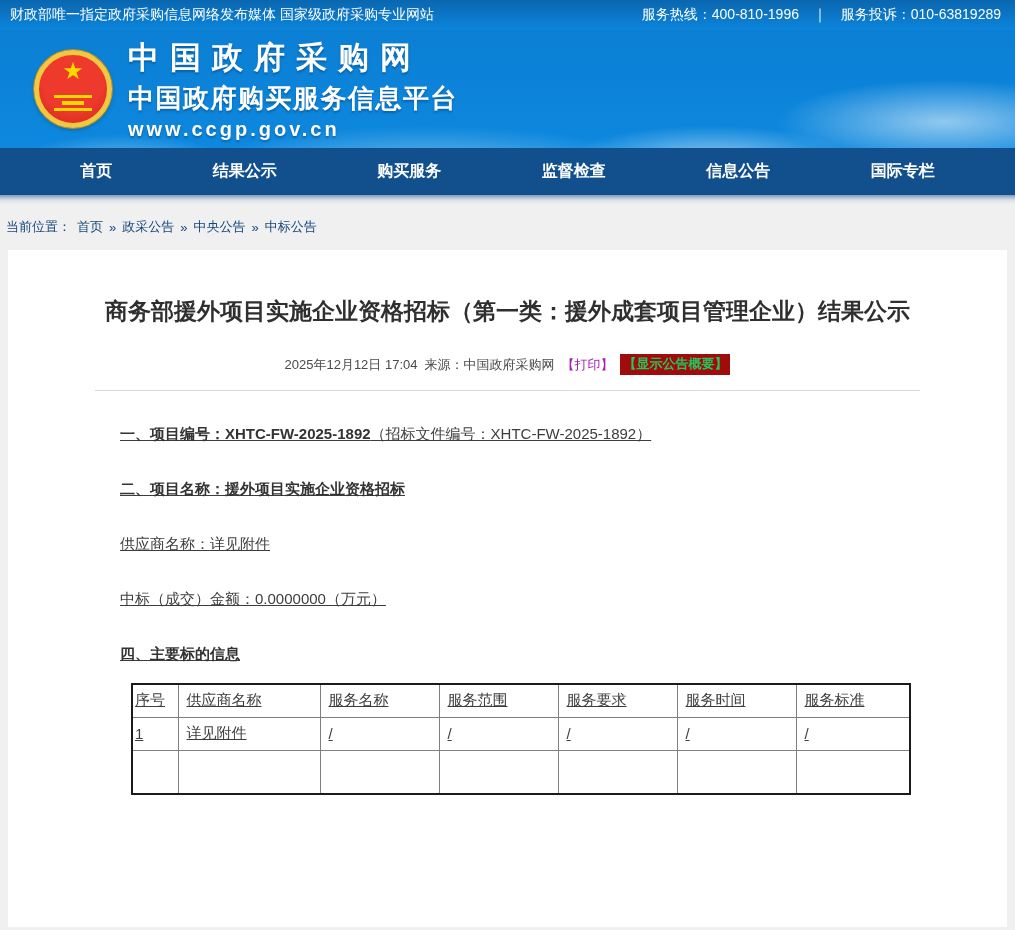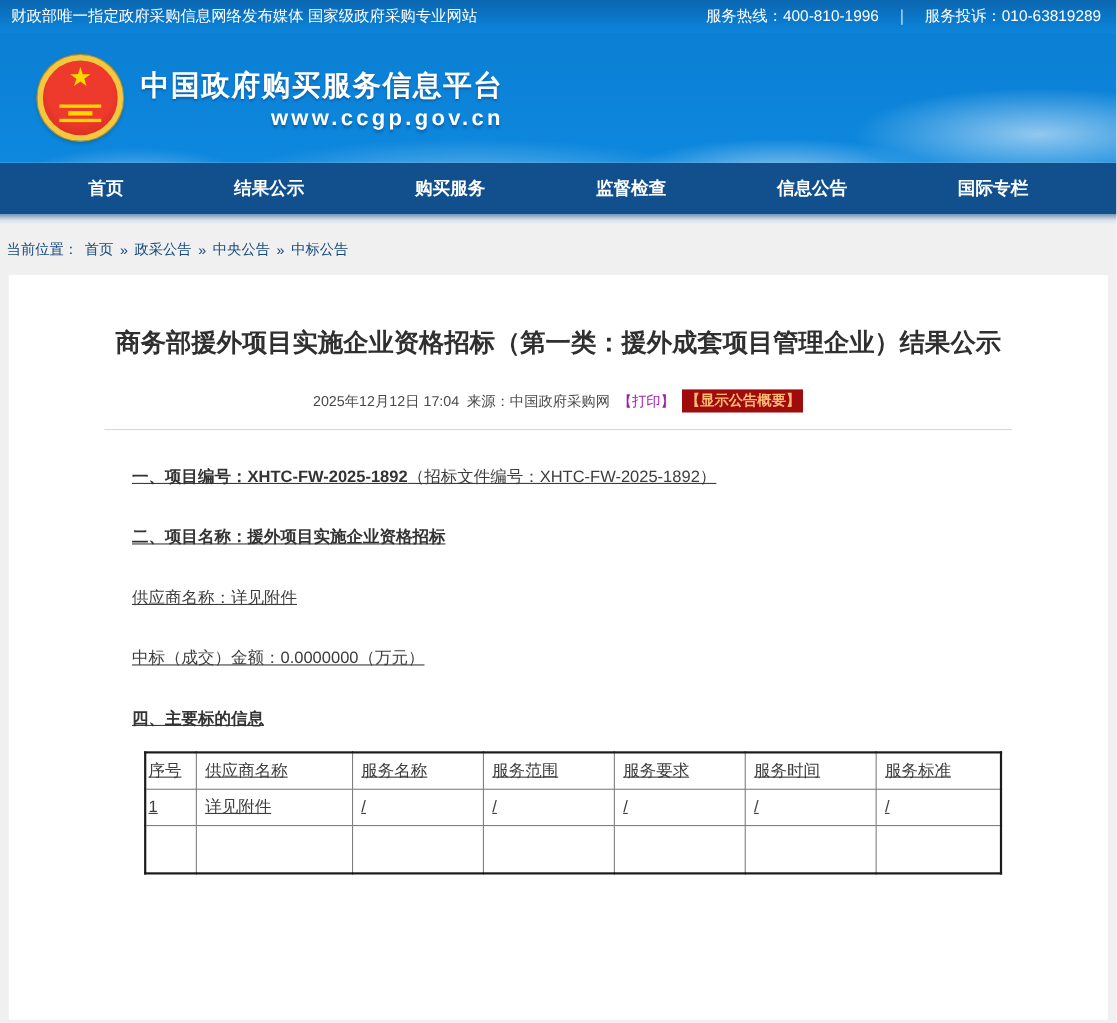--- a/index.html
+++ b/index.html
@@ -73,21 +73,21 @@
     white-space: nowrap;
   }
   .site-subtitle {
     font-size: 26px; font-weight: bold; letter-spacing: 1.5px;
     margin-top: 2px;
     text-shadow: 0 2px 2px rgba(10,70,130,0.55);
     white-space: nowrap;
   }
   .site-url {
     font-size: 20px; font-weight: bold; letter-spacing: 3px;
-    text-align: right; margin-top: 2px;
+    text-align: left; margin-top: 2px;
     text-shadow: 0 2px 2px rgba(10,70,130,0.5);
   }
 
   
   .main-nav {
     height: 47px;
     background: #11508c;
     display: flex;
     align-items: center;
     justify-content: space-around;
@@ -136,21 +136,21 @@
     font-size: 13px;
     color: #4a4a4a;
     display: flex;
     justify-content: center;
     align-items: center;
     gap: 7px;
   }
   .print-btn { color: #a21caf; cursor: pointer; }
   .summary-badge {
     background: #a00c0c;
-    color: #fdba74;
+    color: #22c55e;
     font-weight: bold;
     padding: 1px 3px 2px;
     cursor: pointer;
   }
   .meta-divider {
     border: none;
     border-top: 1px solid #d9d9d9;
     margin: 15px 87px 0;
   }
 
@@ -193,20 +193,21 @@
     <span>服务投诉：010-63819289</span>
   </span>
 </div>
 
 <div class="site-header">
   <div class="emblem">
     <span class="big-star">★</span>
     <span class="gate"></span>
   </div>
   <div class="header-text">
+    <div class="site-title">中国政府采购网</div>
     <div class="site-subtitle">中国政府购买服务信息平台</div>
     <div class="site-url">www.ccgp.gov.cn</div>
   </div>
 </div>
 
 <div class="main-nav">
   <span class="nav-item">首页</span>
   <span class="nav-item">结果公示</span>
   <span class="nav-item">购买服务</span>
   <span class="nav-item">监督检查</span>

